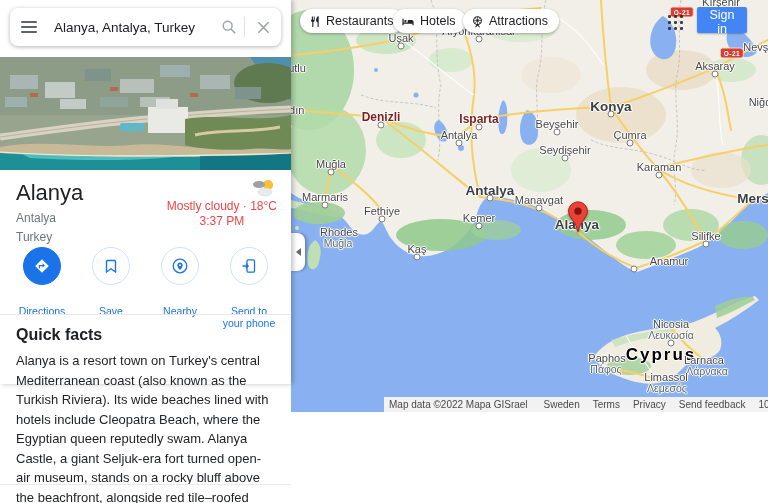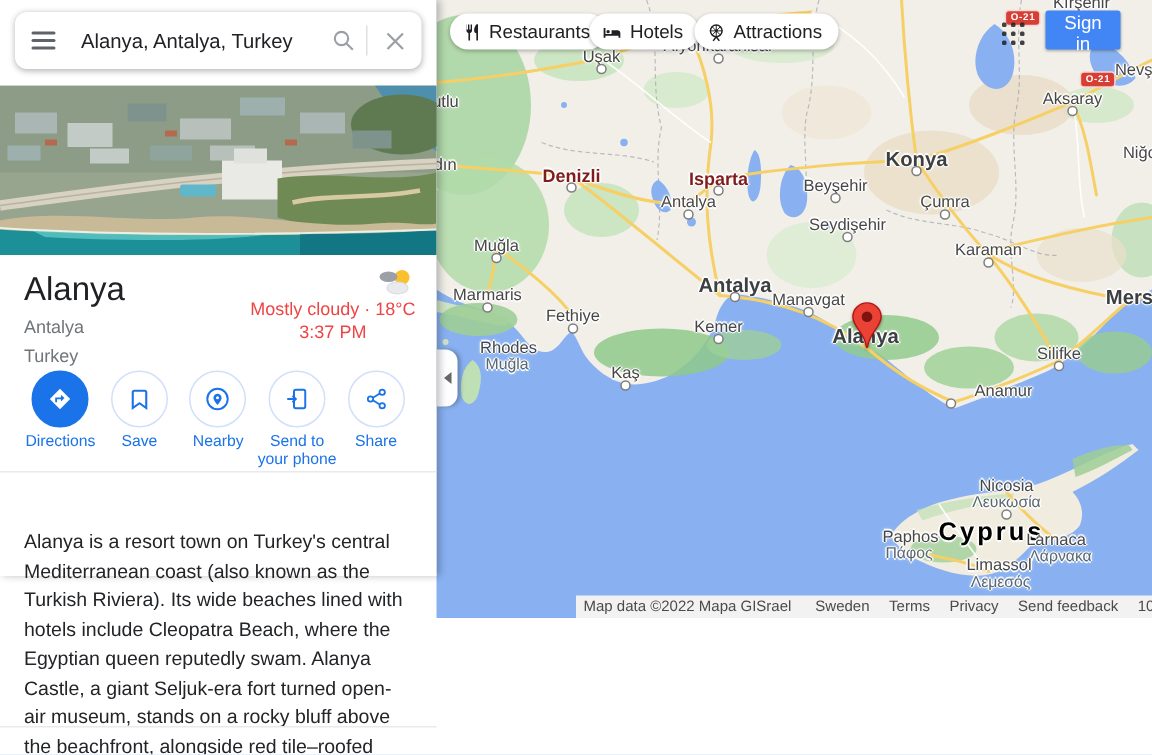--- a/index.html
+++ b/index.html
@@ -77,21 +77,21 @@
   .place{position:absolute;left:16px;top:180px;}
   .place-title{font-size:22px;color:#202124;}
   .place-sub{font-size:12px;color:#70757a;margin-top:5px;}
   .weather{position:absolute;right:14px;top:178px;text-align:center;font-size:12px;color:#ef4444;line-height:15px;}
   .weather svg{display:block;margin-left:auto;margin-bottom:1px;}
 
   .actions{position:absolute;left:0;top:247px;width:291px;display:flex;justify-content:space-between;padding:0 14px;box-sizing:border-box;}
   .action{display:flex;flex-direction:column;align-items:center;width:56px;cursor:pointer;}
   .action-circle{width:36px;height:36px;border-radius:50%;border:1px solid #d2e0fb;display:flex;align-items:center;justify-content:center;background:#fff;}
   .action-circle.filled{background:#1a73e8;border-color:#1a73e8;}
-  .action-label{margin-top:3px;font-size:10.5px;color:#1a73e8;text-align:center;line-height:12px;}
+  .action-label{margin-top:20px;font-size:10.5px;color:#1a73e8;text-align:center;line-height:12px;}
 
   .hdiv{position:absolute;left:0;width:291px;height:1px;background:#e8eaed;}
   .qf-heading{position:absolute;left:16px;top:326px;font-size:16px;font-weight:700;color:#202124;}
   .qf-text{position:absolute;left:16px;top:351px;width:258px;font-size:13px;line-height:19.5px;color:#222427;}
 </style>
 </head>
 <body>
 
 <div class="stage">
 
@@ -447,32 +447,20 @@
       </div>
       <div class="action">
         <span class="action-circle">
           <svg width="18" height="18" viewBox="0 0 18 18">
               <rect x="7" y="2.8" width="7.5" height="12.4" rx="1.2" fill="none" stroke="#1a73e8" stroke-width="1.3"></rect>
               <path d="M2.5 9h5.5M6 6.8 8.2 9 6 11.2" fill="none" stroke="#1a73e8" stroke-width="1.3"></path>
             </svg>
         </span>
         <span class="action-label">Send to your phone</span>
       </div>
-      <div class="action">
-        <span class="action-circle">
-          <svg width="18" height="18" viewBox="0 0 18 18">
-              <g fill="none" stroke="#1a73e8" stroke-width="1.2">
-                <circle cx="12.8" cy="4.5" r="1.8"></circle>
-                <circle cx="5" cy="9" r="1.8"></circle>
-                <circle cx="12.8" cy="13.5" r="1.8"></circle>
-                <path d="M6.6 8.2 11.2 5.4M6.6 9.8l4.6 2.8"></path>
-              </g>
-            </svg>
-        </span>
-        <span class="action-label">Share</span>
-      </div>
     </div>
 
     <div class="hdiv" style="top:314px"></div>
+    <div class="qf-heading">Quick facts</div>
     <div class="qf-text">Alanya is a resort town on Turkey's central Mediterranean coast (also known as the Turkish Riviera). Its wide beaches lined with hotels include Cleopatra Beach, where the Egyptian queen reputedly swam. Alanya Castle, a giant Seljuk-era fort turned open-air museum, stands on a rocky bluff above the beachfront, alongside red tile–roofed Ottoman villas and the octagonal Red Tower, a symbol of the city dating to 1226.</div>
     <div class="hdiv" style="top:484px"></div>
   </aside>
 </div>
 
 </body></html>

